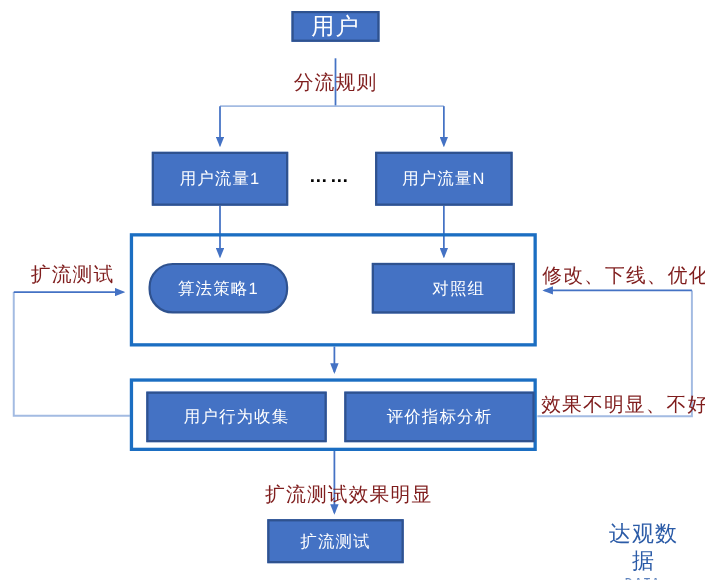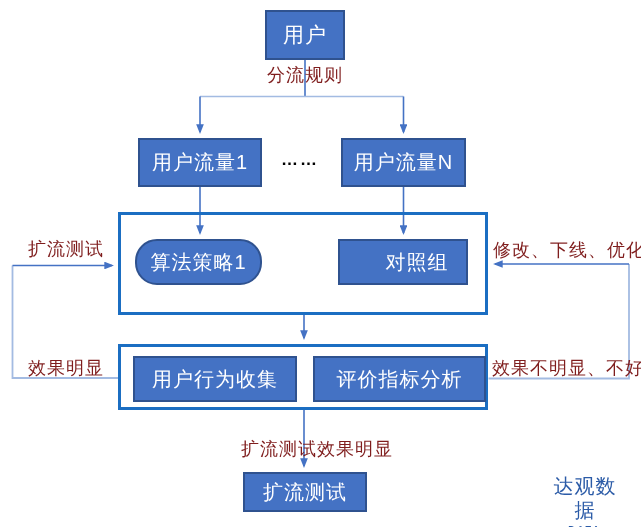--- a/index.html
+++ b/index.html
@@ -13,21 +13,21 @@
   .layer{position:absolute;left:0;top:0;width:641px;height:527px;}
   svg.layer{pointer-events:none;}
 
   
   .node{
     position:absolute;
     background:#4472C4;
     border:2px solid #2F528F;
     color:#ffffff;
     display:flex;align-items:center;justify-content:center;
-    font-size:20px;
+    font-size:15px;
     font-weight:500;
     letter-spacing:1px;
     box-sizing:border-box;
   }
   .node.big{font-size:21px;}
 
   
   .container-box{
     position:absolute;
     border:3px solid #1B6EC2;
@@ -48,21 +48,21 @@
   .dots{
     position:absolute;
     color:#000000;
     font-size:17px;
     font-weight:700;
     letter-spacing:2px;
     white-space:nowrap;
   }
 
   
-  #n-user     {left:265px;top:10px; width:80px; height:50px;}
+  #n-user     {left:265px;top:10px; width:80px; height:28px;}
   #n-flow1    {left:138px;top:138px;width:124px;height:49px;}
   #n-flowN    {left:341px;top:138px;width:125px;height:49px;}
   #n-algo1    {left:135px;top:239px;width:127px;height:46px;border-radius:22px;}
   #n-control  {left:338px;top:239px;width:130px;height:46px;padding-left:28px;}
   #n-behavior {left:133px;top:356px;width:164px;height:46px;}
   #n-metrics  {left:313px;top:356px;width:173px;height:46px;}
   #n-launch   {left:243px;top:472px;width:124px;height:40px;}
 
   #c-strategy {left:118px;top:212px;width:370px;height:103px;}
   #c-analysis {left:118px;top:344px;width:370px;height:66px;}
@@ -125,21 +125,20 @@
   <div class="node" id="n-flowN">用户流量N</div>
   <div class="node" id="n-algo1">算法策略1</div>
   <div class="node" id="n-control">对照组</div>
   <div class="node" id="n-behavior">用户行为收集</div>
   <div class="node" id="n-metrics">评价指标分析</div>
   <div class="node" id="n-launch">扩流测试</div>
 
   <div class="lbl center" id="l-split">分流规则</div>
   <div class="dots" id="l-dots">……</div>
   <div class="lbl center" id="l-expand">扩流测试</div>
-  <div class="lbl center" id="l-effect">效果明显</div>
   <div class="lbl" id="l-modify">修改、下线、优化</div>
   <div class="lbl" id="l-noeffect">效果不明显、不好</div>
   <div class="lbl center" id="l-final">扩流测试效果明显</div>
 
   <div class="logo">
     <div class="cn">达观数据</div>
     <div class="en">DATA GRAND</div>
   </div>
 
 </div>

